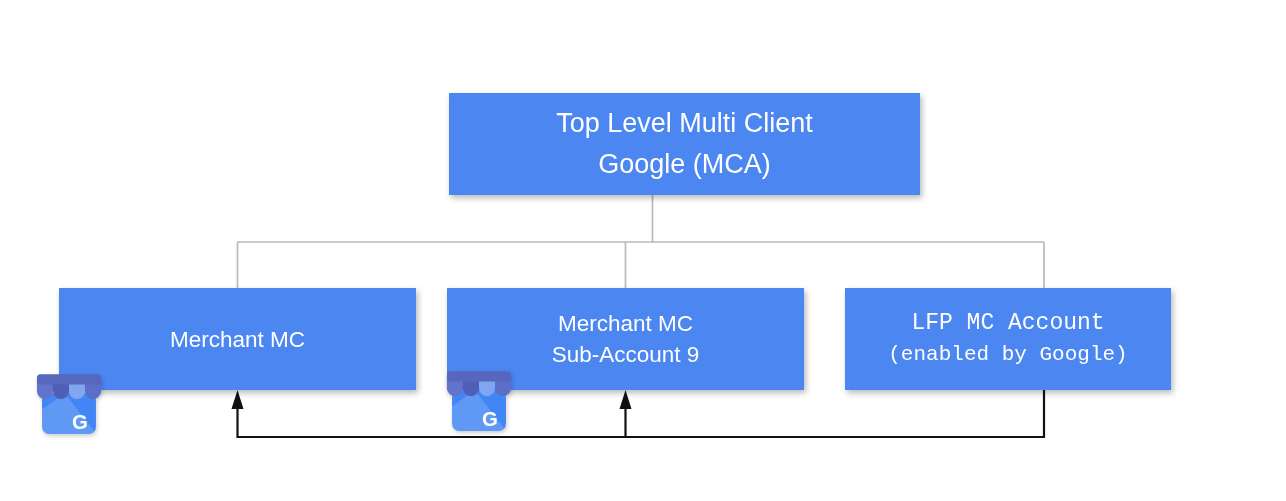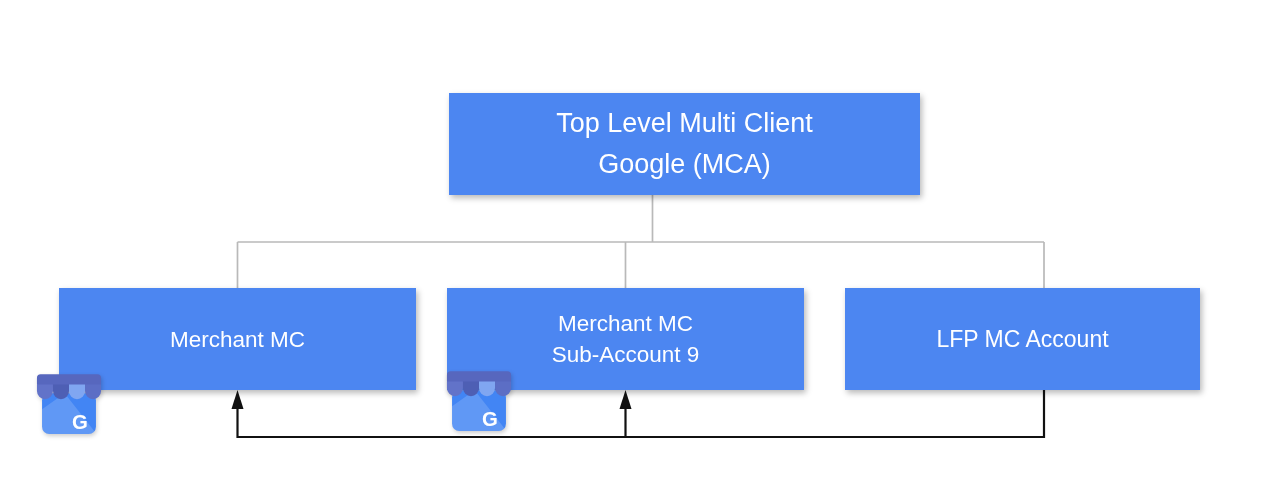--- a/index.html
+++ b/index.html
@@ -73,24 +73,25 @@
     left: 447px;
     top: 288px;
     width: 357px;
     height: 102px;
     font-size: 22.5px;
     line-height: 31px;
   }
   .node-lfp {
     left: 845px;
     top: 288px;
-    width: 355px;
+    width: 326px;
     height: 102px;
     font-size: 23px;
     line-height: 32px;
+    font-family: Liberation Mono, monospace;
   }
   .node-lfp .line2 {
     font-size: 21px;
   }
   .biz-icon {
     position: absolute;
     width: 70px;
     height: 67px;
     filter: drop-shadow(1px 2px 2px rgba(0, 0, 0, 0.2));
   }
@@ -131,20 +132,21 @@
     <span class="line line1">Merchant MC</span>
   </div>
 
   <div class="node node-sub2">
     <span class="line line1">Merchant MC</span>
     <span class="line line2">Sub-Account 9</span>
   </div>
 
   <div class="node node-lfp">
     <span class="line line1">LFP MC Account</span>
+    <span class="line line2">(enabled by Google)</span>
   </div>
 
   <svg class="biz-icon biz-icon-1" viewBox="0 0 48 46" aria-hidden="true">
     <defs>
       <clipPath id="bodyClip1">
           <rect x="5.5" y="16" width="37" height="28" rx="5"></rect>
         </clipPath>
     </defs>
     <rect x="5.5" y="16" width="37" height="28" rx="5" fill="#4285f4"></rect>
     <polygon clip-path="url(#bodyClip1)" points="5.5,27 21,16 43,44 5.5,44" fill="#ffffff" opacity="0.16"></polygon>

